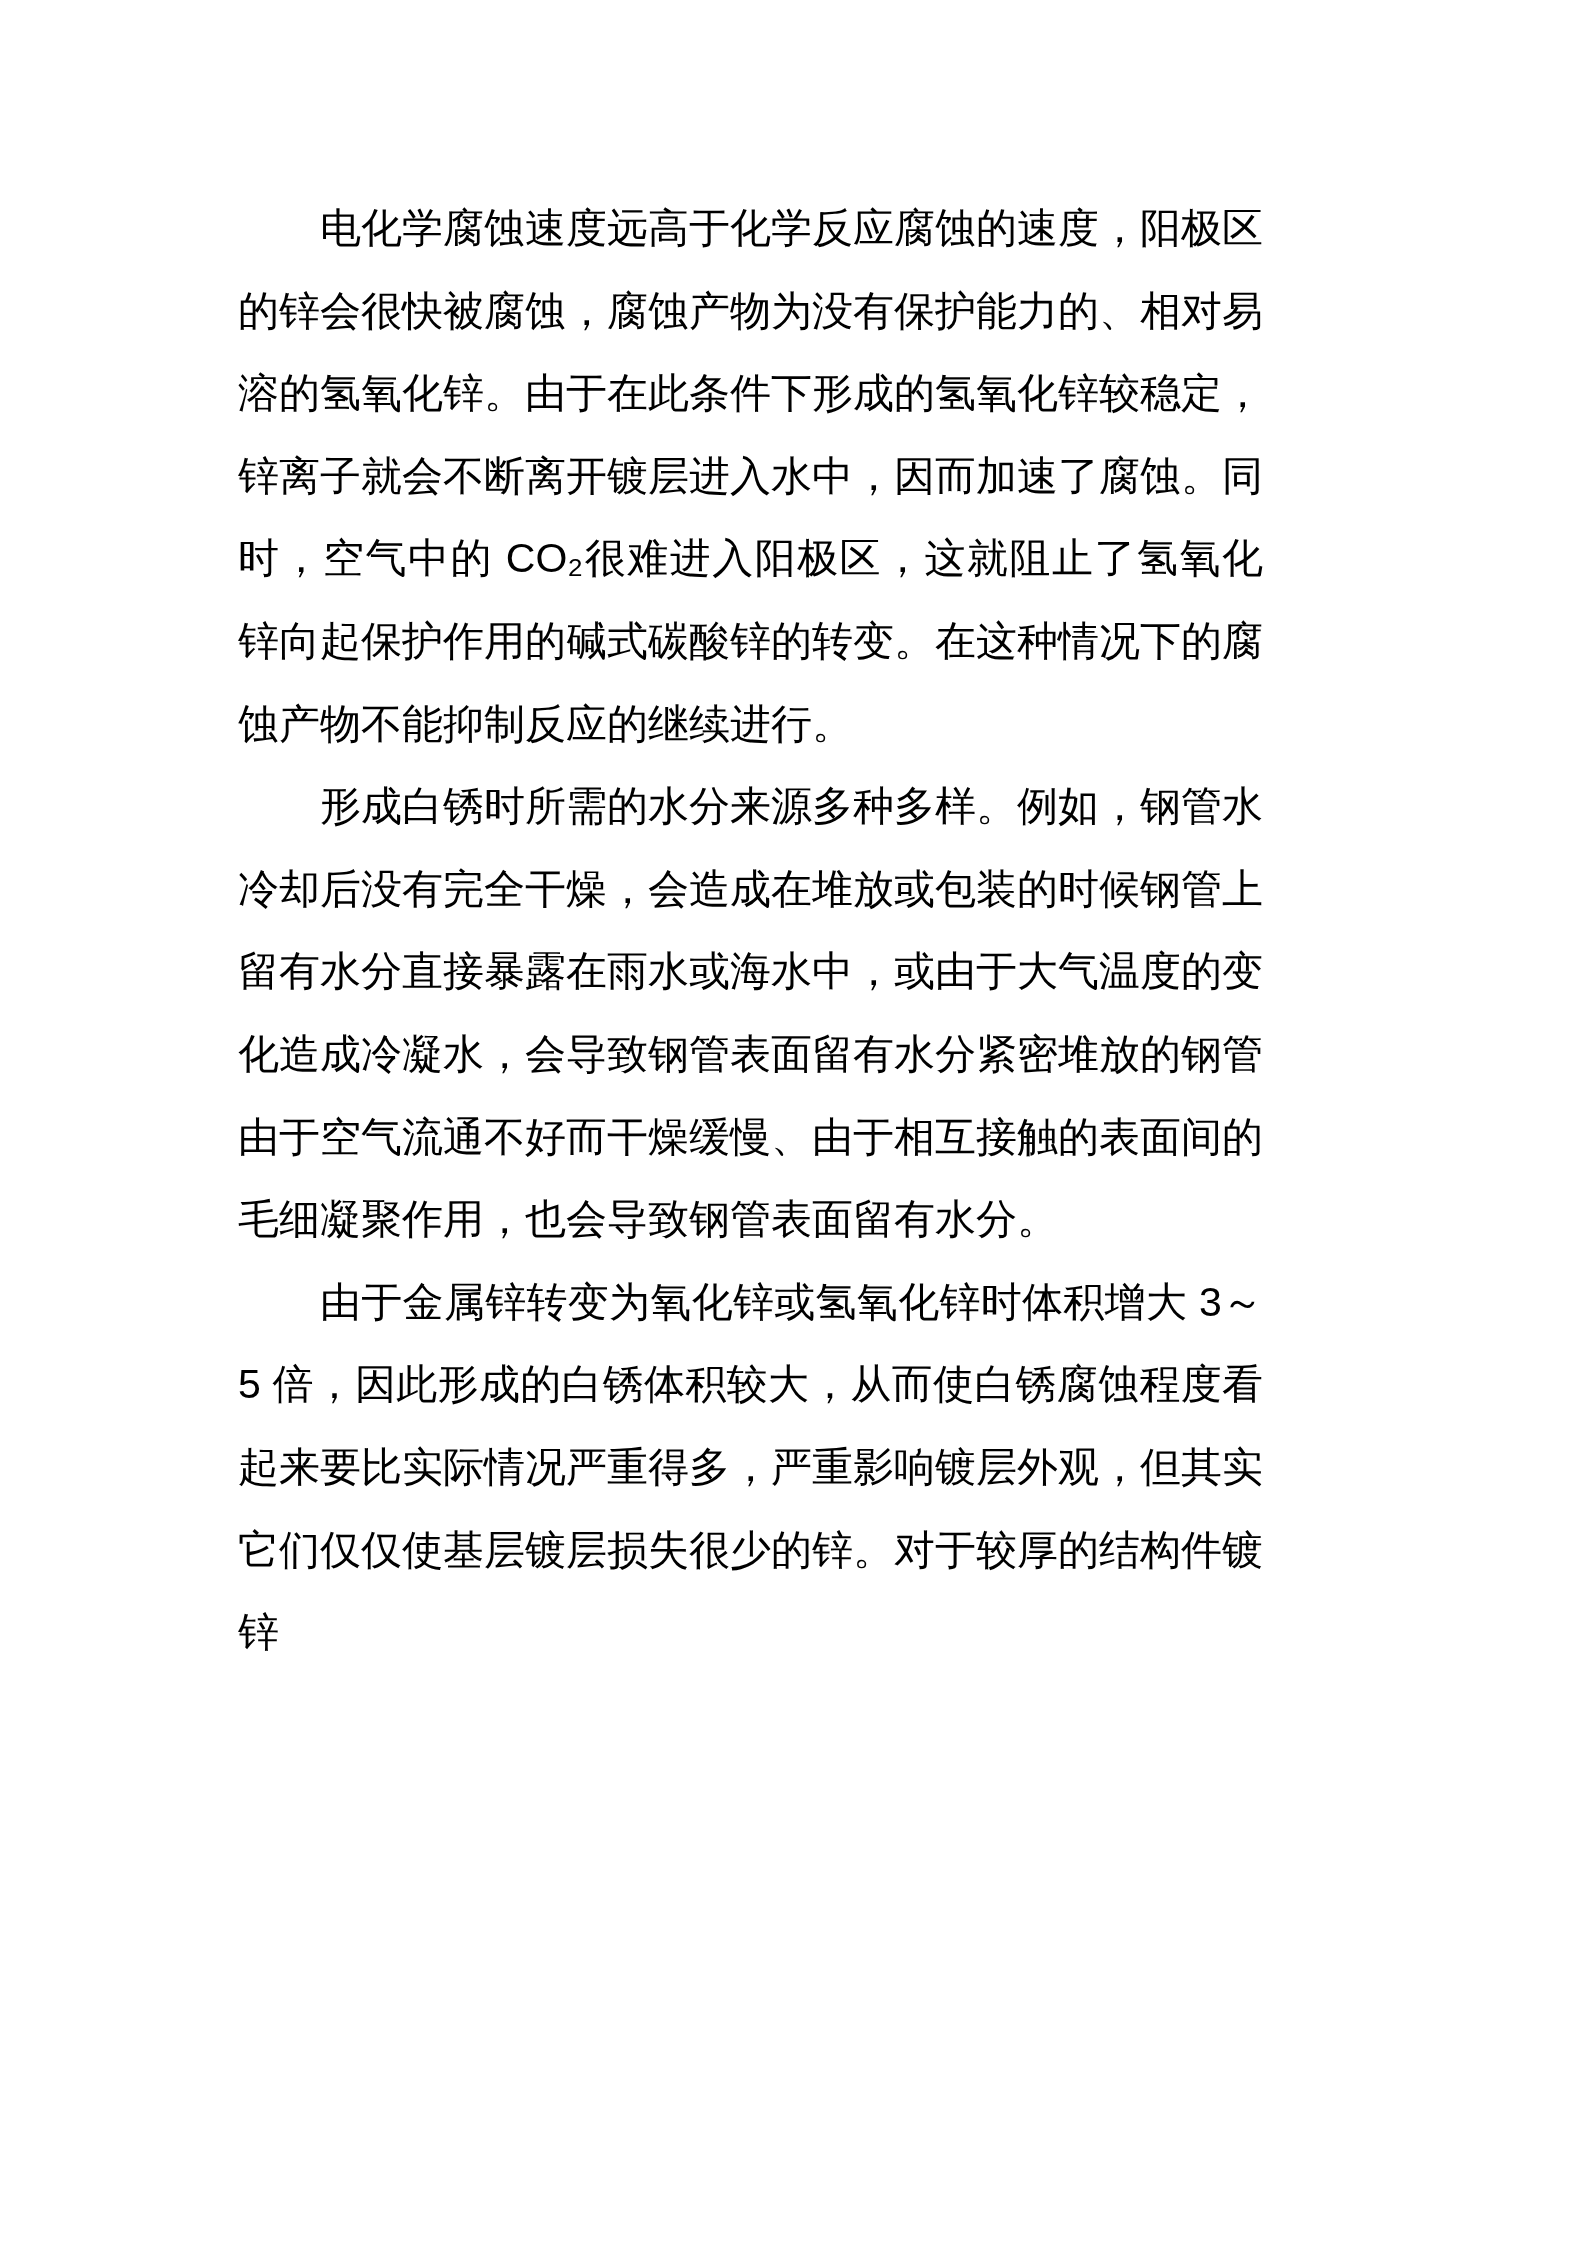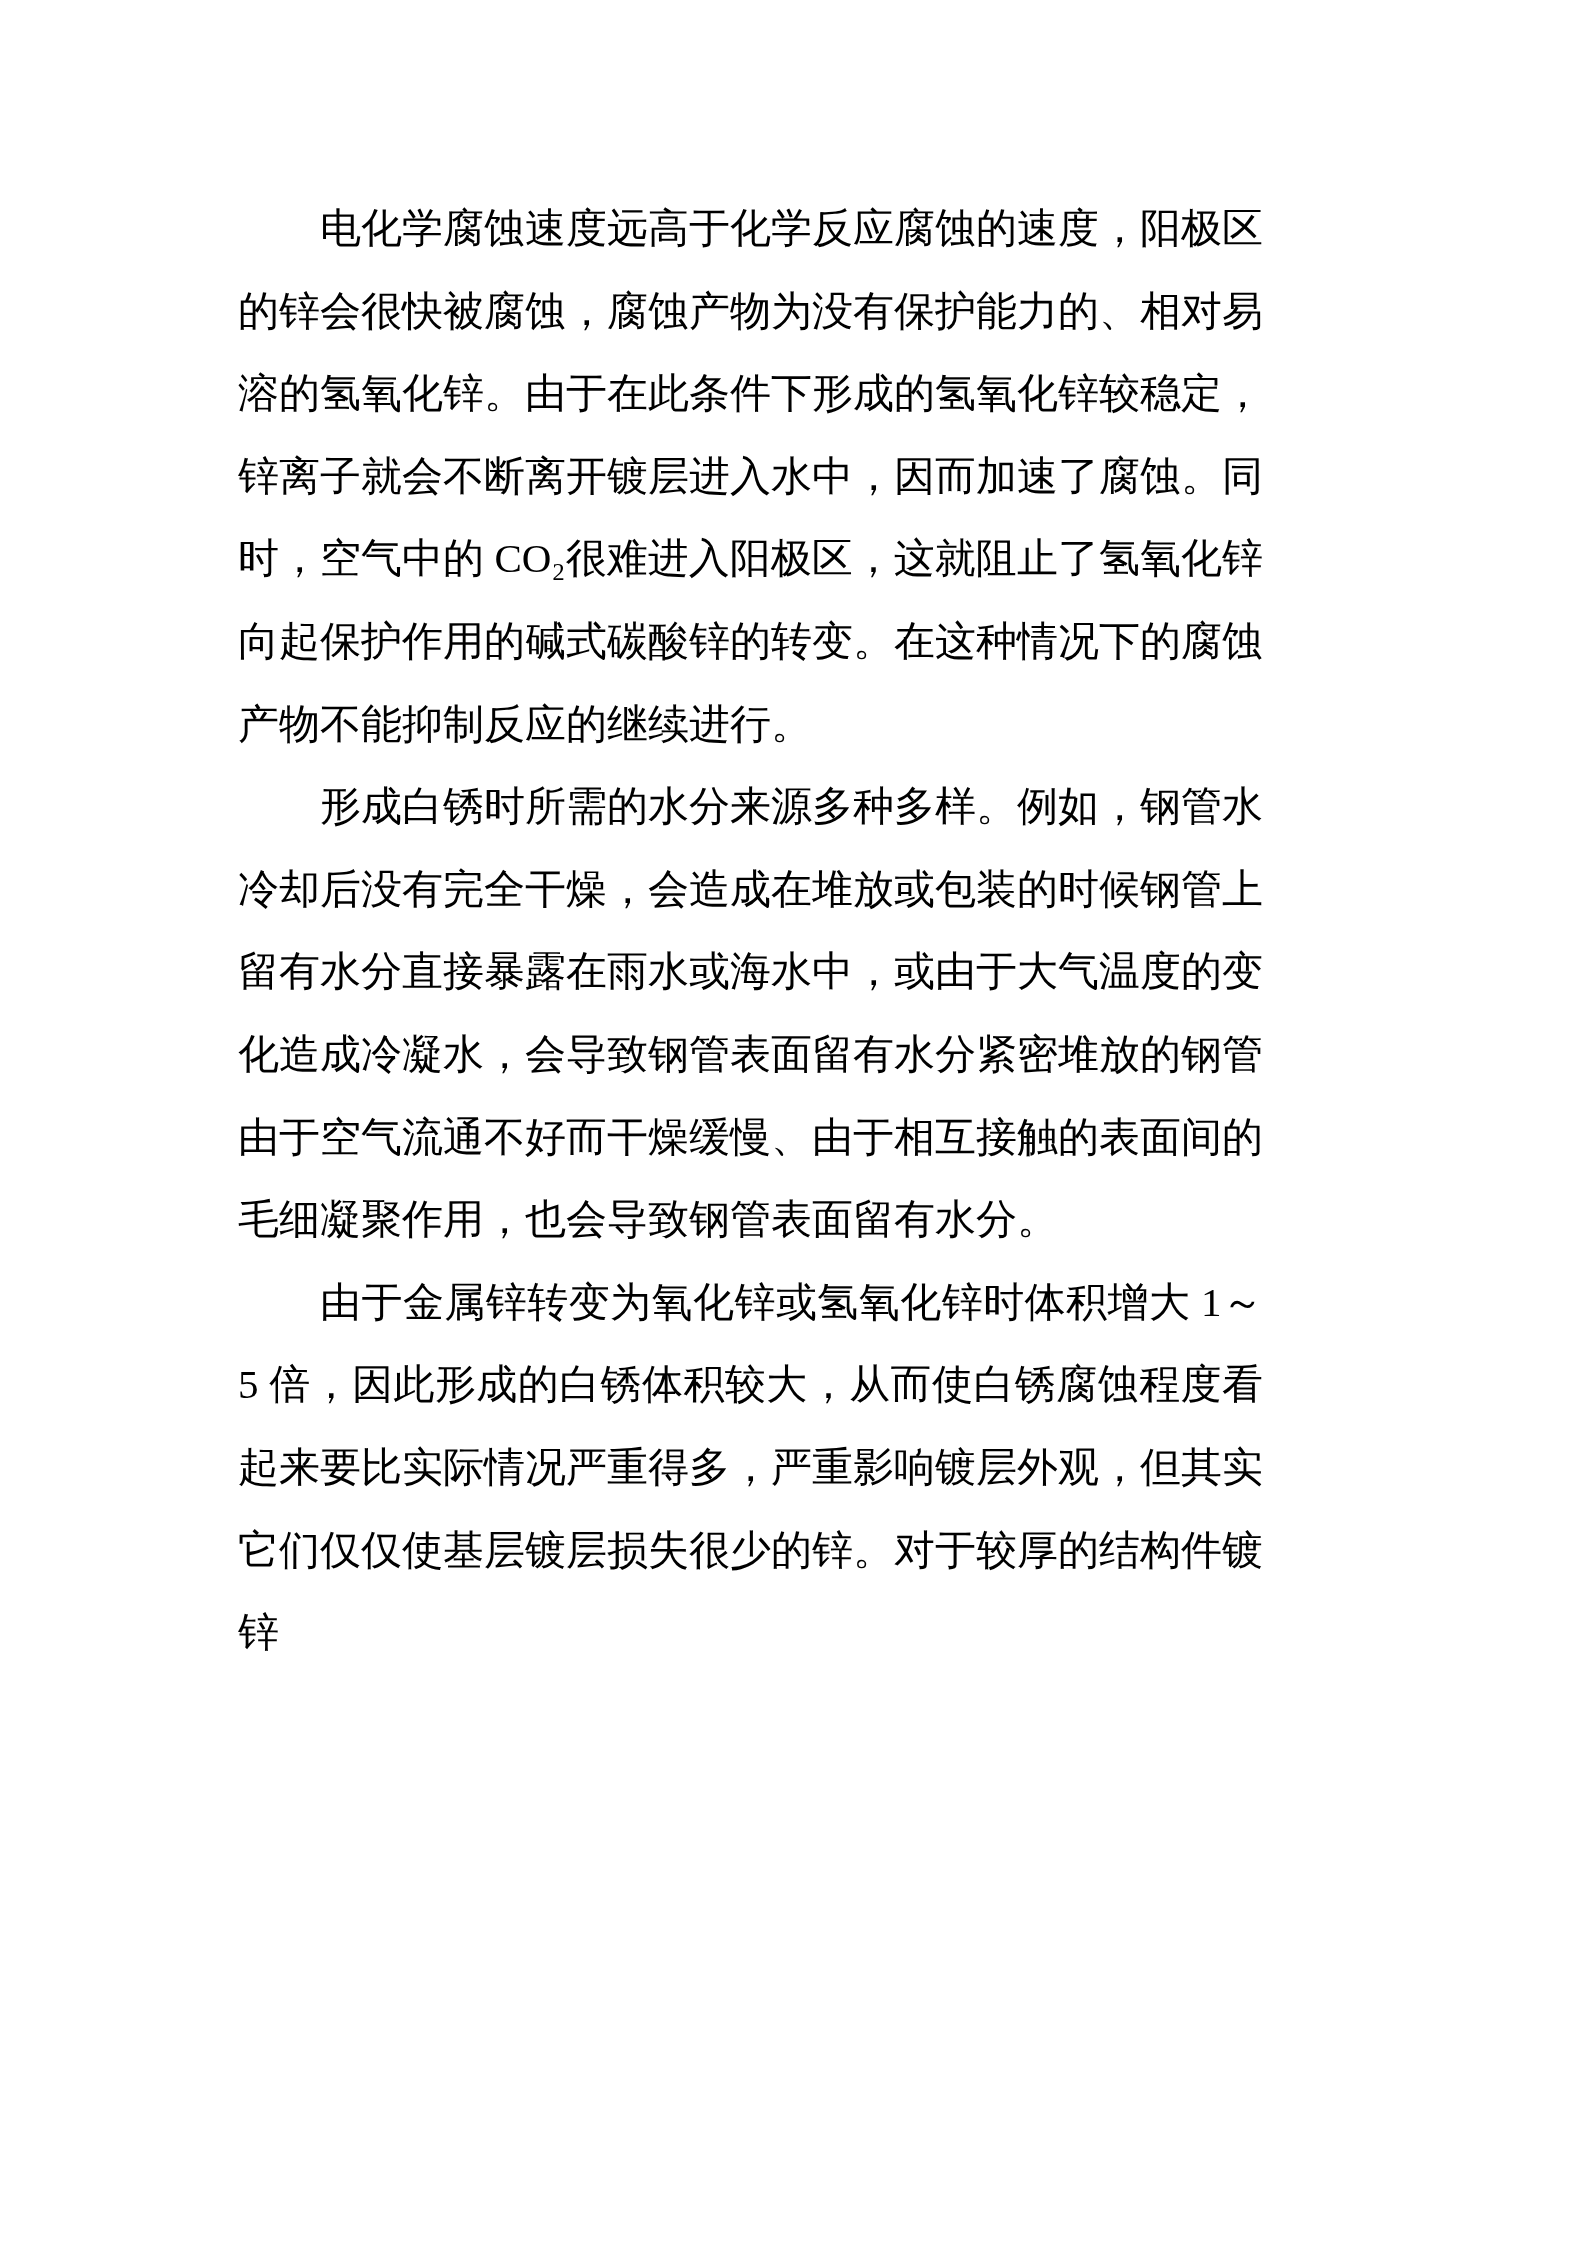--- a/index.html
+++ b/index.html
@@ -16,33 +16,33 @@
   }
   .content {
     position: absolute;
     left: 238px;
     top: 187px;
     width: 1025px;
   }
   .content p {
     margin: 0;
     padding: 0;
-    font-family: Liberation Serif, serif;
+    font-family: Liberation Sans, sans-serif;
     font-size: 41px;
     line-height: 82.6px;
     color: #000000;
     text-align: justify;
     text-indent: 2em;
     letter-spacing: 0;
     word-break: break-all;
     overflow-wrap: break-word;
   }
 </style>
 </head>
 <body>
 
 <div class="page">
   <div class="content">
     <p>电化学腐蚀速度远高于化学反应腐蚀的速度，阳极区的锌会很快被腐蚀，腐蚀产物为没有保护能力的、相对易溶的氢氧化锌。由于在此条件下形成的氢氧化锌较稳定，锌离子就会不断离开镀层进入水中，因而加速了腐蚀。同时，空气中的 CO₂很难进入阳极区，这就阻止了氢氧化锌向起保护作用的碱式碳酸锌的转变。在这种情况下的腐蚀产物不能抑制反应的继续进行。</p>
     <p>形成白锈时所需的水分来源多种多样。例如，钢管水冷却后没有完全干燥，会造成在堆放或包装的时候钢管上留有水分直接暴露在雨水或海水中，或由于大气温度的变化造成冷凝水，会导致钢管表面留有水分紧密堆放的钢管由于空气流通不好而干燥缓慢、由于相互接触的表面间的毛细凝聚作用，也会导致钢管表面留有水分。</p>
-    <p>由于金属锌转变为氧化锌或氢氧化锌时体积增大 1～5 倍，因此形成的白锈体积较大，从而使白锈腐蚀程度看起来要比实际情况严重得多，严重影响镀层外观，但其实它们仅仅使基层镀层损失很少的锌。对于较厚的结构件镀锌</p>
+    <p>由于金属锌转变为氧化锌或氢氧化锌时体积增大 3～5 倍，因此形成的白锈体积较大，从而使白锈腐蚀程度看起来要比实际情况严重得多，严重影响镀层外观，但其实它们仅仅使基层镀层损失很少的锌。对于较厚的结构件镀锌</p>
   </div>
 </div>
 
 </body></html>

